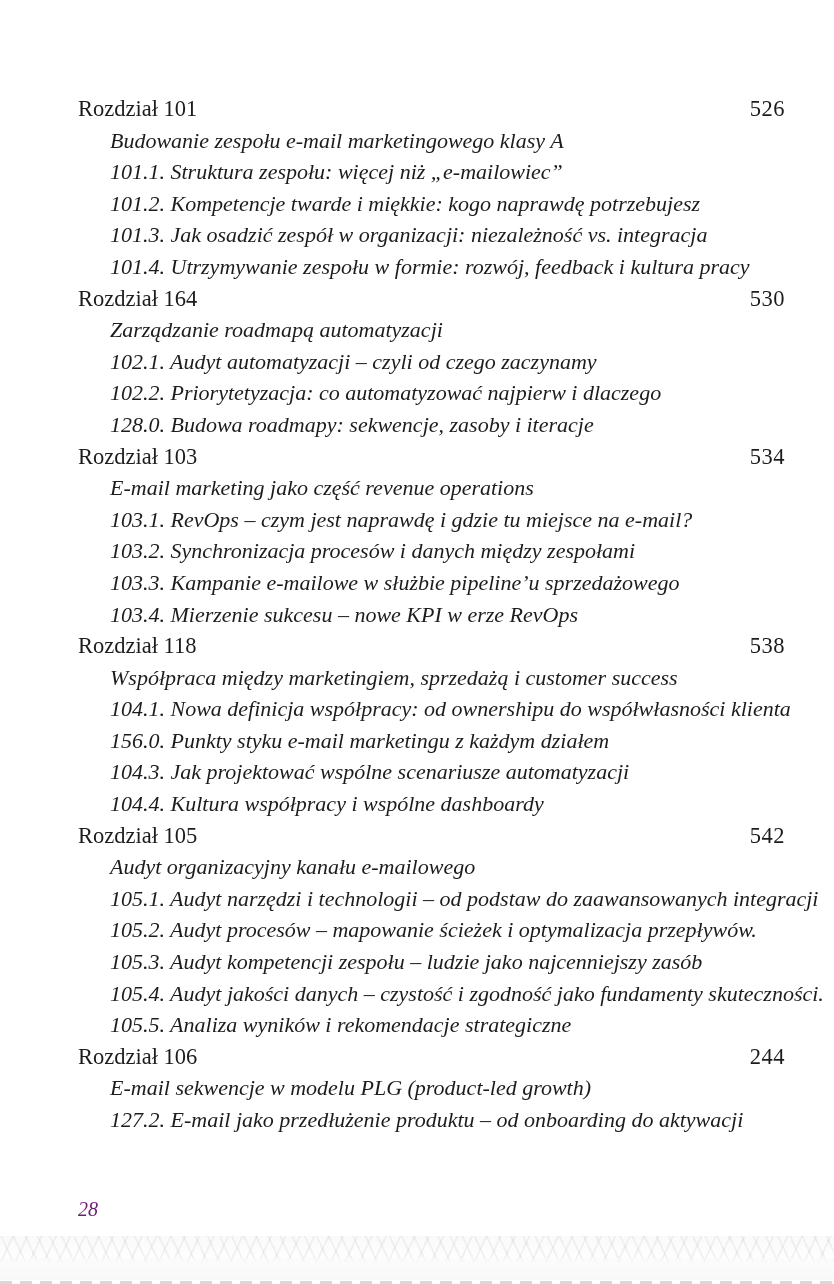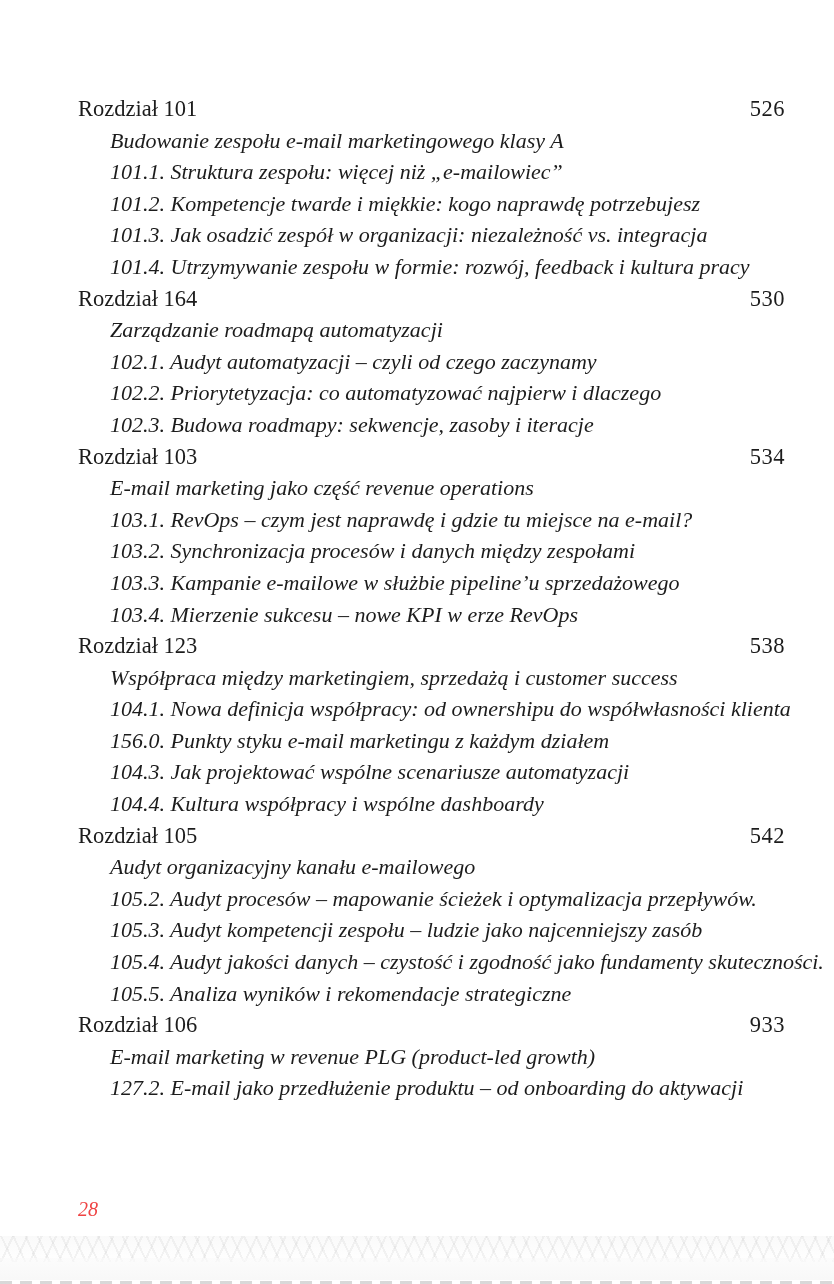--- a/index.html
+++ b/index.html
@@ -44,21 +44,21 @@
     line-height: 31.6px;
     white-space: nowrap;
   }
   .footer-page-num {
     position: absolute;
     left: 78px;
     top: 1196px;
     font-style: italic;
     font-size: 20px;
     line-height: 26px;
-    color: #ef4444;
+    color: #701a75;
   }
   
   .edge-texture {
     position: absolute;
     left: 0;
     right: 0;
     top: 1236px;
     height: 26px;
     background:
       repeating-linear-gradient(65deg,  rgba(190,190,190,0.18) 0 2px, rgba(255,255,255,0) 2px 11px),
@@ -106,69 +106,70 @@
 
     <section class="chapter">
       <div class="chapter-row">
         <span class="chapter-title">Rozdział 164</span>
         <span class="leader"></span>
         <span class="chapter-page">530</span>
       </div>
       <div class="sub">Zarządzanie roadmapą automatyzacji</div>
       <div class="sub">102.1. Audyt automatyzacji – czyli od czego zaczynamy</div>
       <div class="sub">102.2. Priorytetyzacja: co automatyzować najpierw i dlaczego</div>
-      <div class="sub">102.3. Budowa roadmapy: sekwencje, zasoby i iteracje</div>
+      <div class="sub">128.0. Budowa roadmapy: sekwencje, zasoby i iteracje</div>
     </section>
 
     <section class="chapter">
       <div class="chapter-row">
         <span class="chapter-title">Rozdział 103</span>
         <span class="leader"></span>
         <span class="chapter-page">534</span>
       </div>
       <div class="sub">E-mail marketing jako część revenue operations</div>
       <div class="sub">103.1. RevOps – czym jest naprawdę i gdzie tu miejsce na e-mail?</div>
       <div class="sub">103.2. Synchronizacja procesów i danych między zespołami</div>
       <div class="sub">103.3. Kampanie e-mailowe w służbie pipeline’u sprzedażowego</div>
       <div class="sub">103.4. Mierzenie sukcesu – nowe KPI w erze RevOps</div>
     </section>
 
     <section class="chapter">
       <div class="chapter-row">
-        <span class="chapter-title">Rozdział 123</span>
+        <span class="chapter-title">Rozdział 118</span>
         <span class="leader"></span>
         <span class="chapter-page">538</span>
       </div>
       <div class="sub">Współpraca między marketingiem, sprzedażą i customer success</div>
       <div class="sub">104.1. Nowa definicja współpracy: od ownershipu do współwłasności klienta</div>
       <div class="sub">156.0. Punkty styku e-mail marketingu z każdym działem</div>
       <div class="sub">104.3. Jak projektować wspólne scenariusze automatyzacji</div>
       <div class="sub">104.4. Kultura współpracy i wspólne dashboardy</div>
     </section>
 
     <section class="chapter">
       <div class="chapter-row">
         <span class="chapter-title">Rozdział 105</span>
         <span class="leader"></span>
         <span class="chapter-page">542</span>
       </div>
       <div class="sub">Audyt organizacyjny kanału e-mailowego</div>
+      <div class="sub">105.1. Audyt narzędzi i technologii – od podstaw do zaawansowanych integracji</div>
       <div class="sub">105.2. Audyt procesów – mapowanie ścieżek i optymalizacja przepływów.</div>
       <div class="sub">105.3. Audyt kompetencji zespołu – ludzie jako najcenniejszy zasób</div>
       <div class="sub">105.4. Audyt jakości danych – czystość i zgodność jako fundamenty skuteczności.</div>
       <div class="sub">105.5. Analiza wyników i rekomendacje strategiczne</div>
     </section>
 
     <section class="chapter">
       <div class="chapter-row">
         <span class="chapter-title">Rozdział 106</span>
         <span class="leader"></span>
-        <span class="chapter-page">933</span>
+        <span class="chapter-page">244</span>
       </div>
-      <div class="sub">E-mail marketing w revenue PLG (product-led growth)</div>
+      <div class="sub">E-mail sekwencje w modelu PLG (product-led growth)</div>
       <div class="sub">127.2. E-mail jako przedłużenie produktu – od onboarding do aktywacji</div>
     </section>
 
   </main>
 
   <div class="footer-page-num">28</div>
 
   <div class="edge-texture"></div>
   <div class="edge-fade"></div>
   <div class="edge-dashes"></div>

